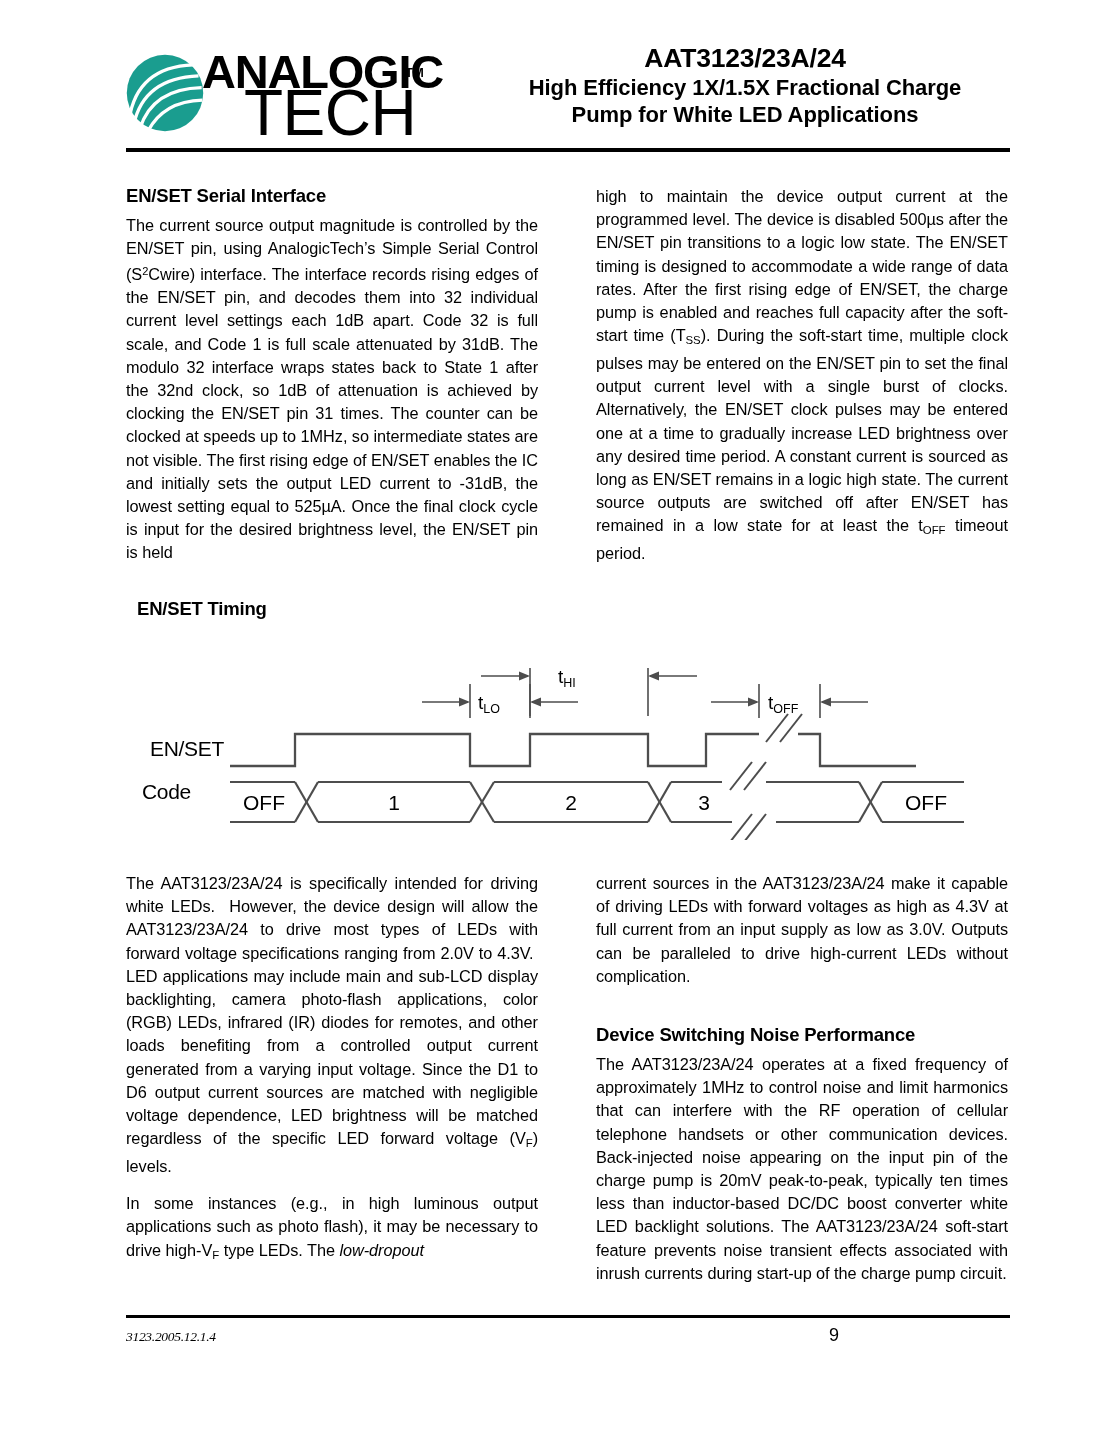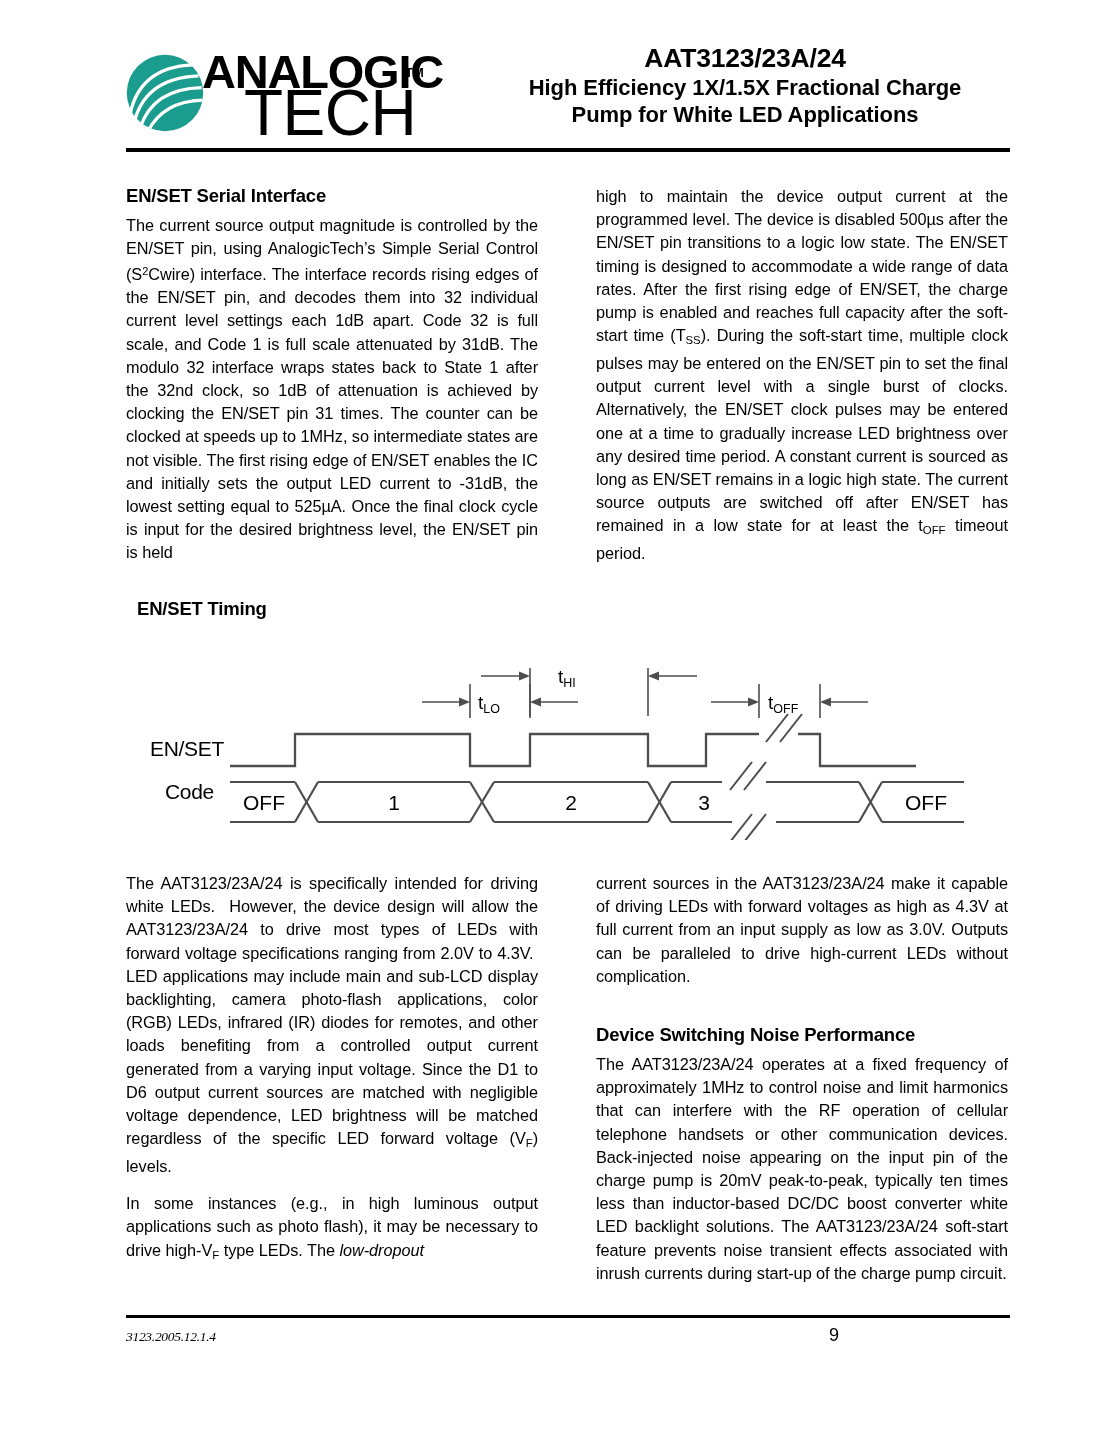--- a/index.html
+++ b/index.html
@@ -153,21 +153,21 @@
     top: 650px;
     width: 884px;
     height: 190px;
   }
   .diag-label {
     position: absolute;
     font-size: 21px;
     letter-spacing: -0.3px;
   }
   .lbl-enset { left: 150px; top: 737px; }
-  .lbl-code  { left: 165px; top: 780px; }
+  .lbl-code  { left: 142px; top: 780px; }
 
   
   .footer-rule {
     position: absolute;
     left: 126px;
     top: 1315px;
     width: 884px;
     height: 3px;
     background: #000;
   }

